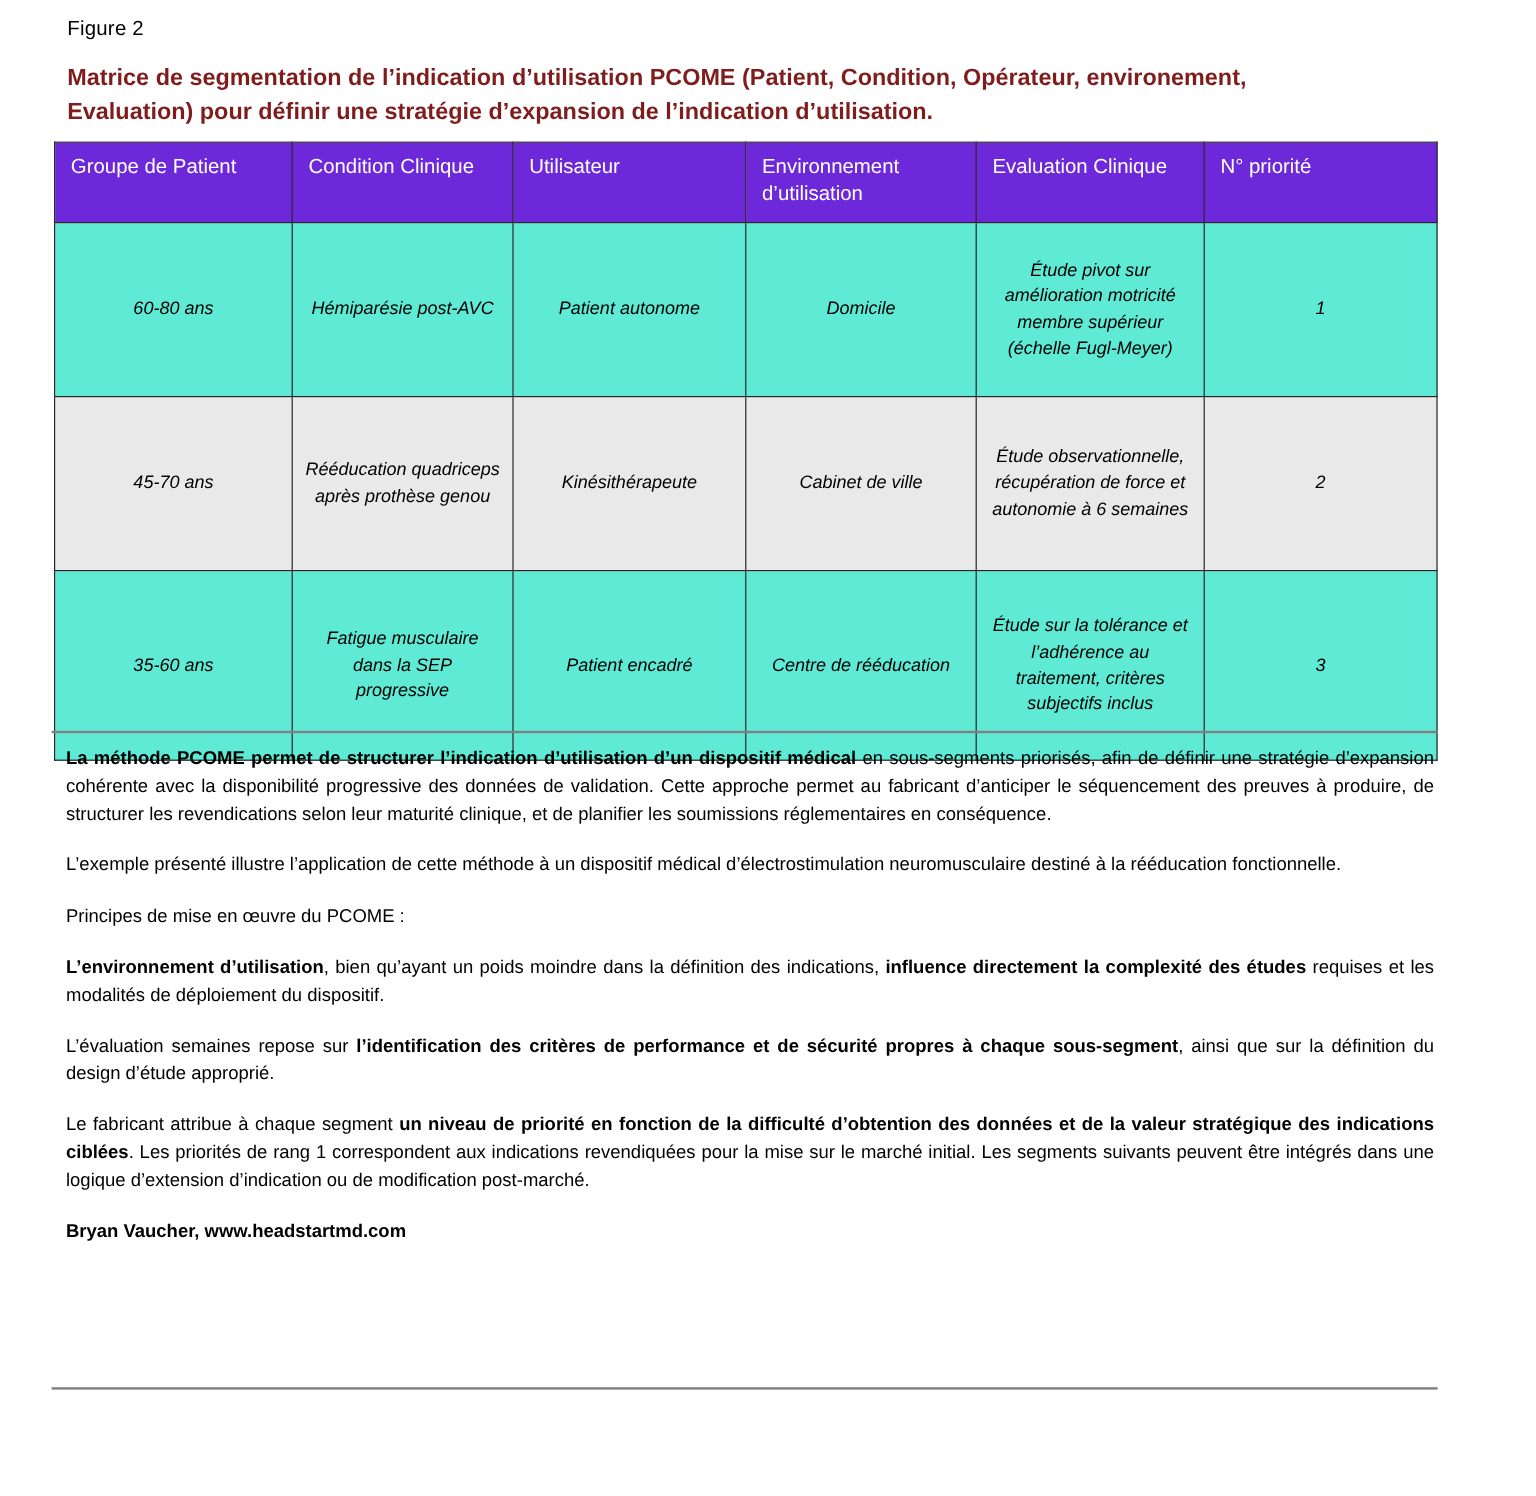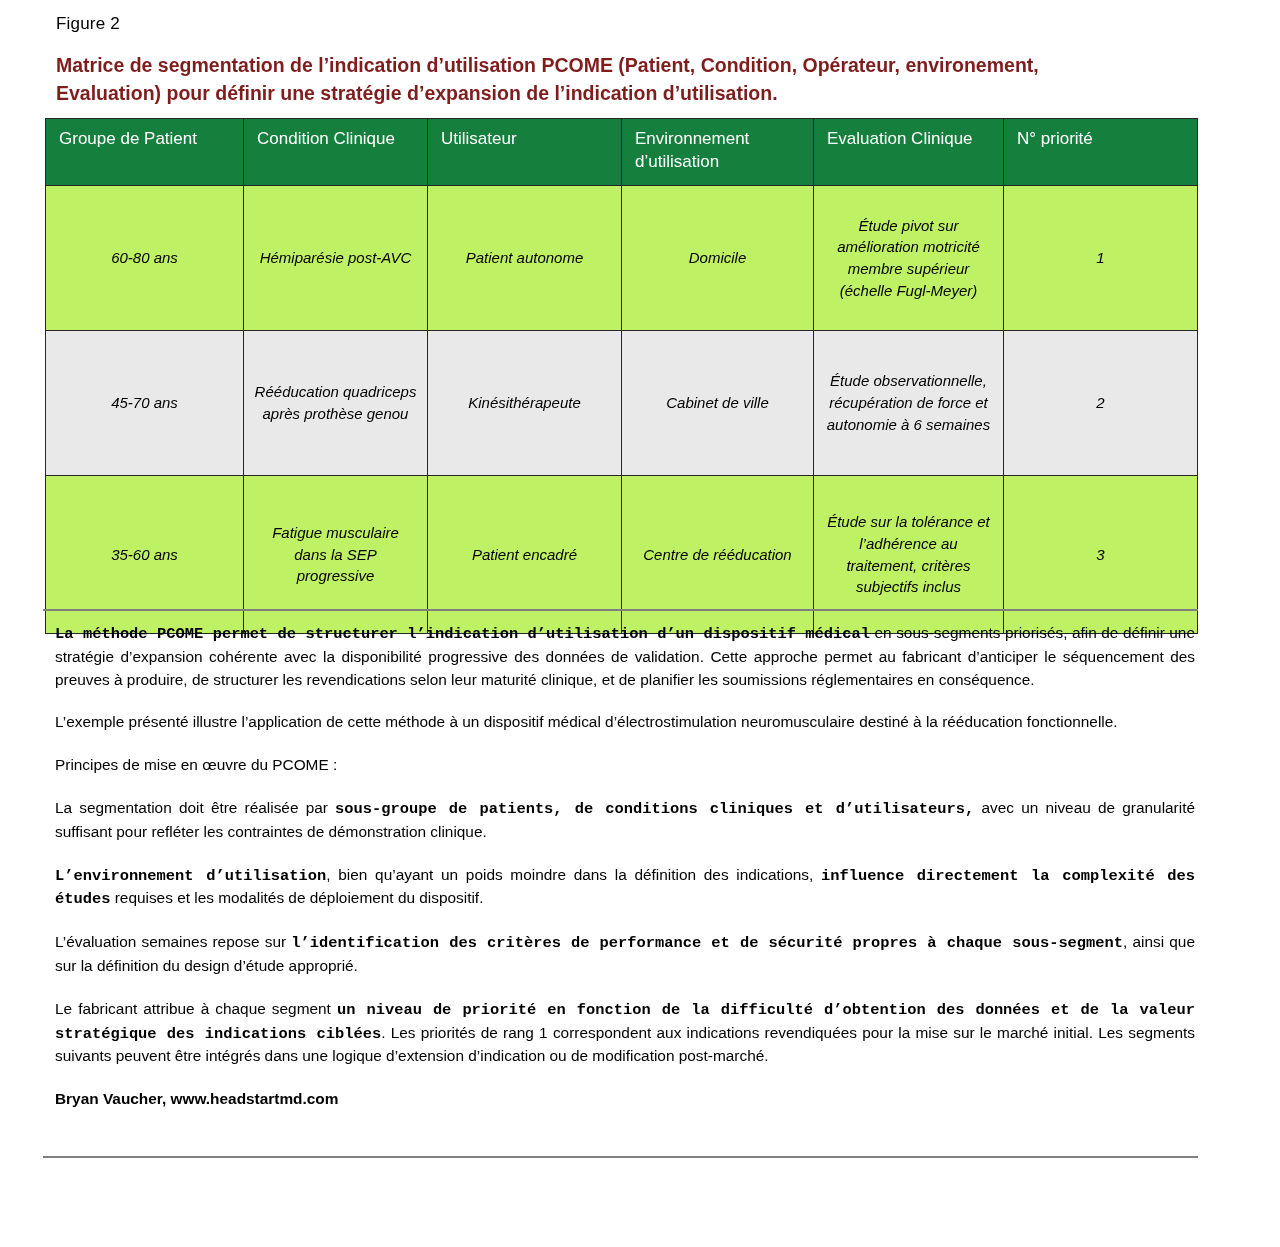--- a/index.html
+++ b/index.html
@@ -55,39 +55,39 @@
     border-collapse: collapse;
     table-layout: fixed;
   }
   .matrix-table td, .matrix-table th {
     border: 1.6px solid #262626;
     padding: 0;
     vertical-align: middle;
   }
 
   .matrix-table thead th {
-    background: #15803d;
+    background: #6d28d9;
     color: #ffffff;
     font-weight: normal;
     font-size: 17px;
     line-height: 1.33;
     text-align: left;
     padding: 9px 11px 11px 13px;
     height: 46px;
     vertical-align: top;
   }
 
   .matrix-table tbody td {
     font-size: 15px;
     font-style: italic;
     text-align: center;
     line-height: 1.45;
     padding: 8px 10px;
   }
-  .row-dark td { background: #bef264; }
+  .row-dark td { background: #5eead4; }
   .row-light td { background: #E9E9E9; }
 
   .r1 td { height: 128px; }
   .r2 td { height: 128px; }
   .r3 td { height: 141px; }
 
   
   .col-1 { width: 198px; }
   .col-2 { width: 184px; }
   .col-3 { width: 194px; }
@@ -121,21 +121,21 @@
     width: 1140px;
   }
   .body-block p {
     margin: 0 0 20px 0;
     font-size: 15.4px;
     line-height: 1.48;
     text-align: justify;
     color: #000000;
   }
   .body-block p:last-child { margin-bottom: 16px; }
-  .body-block b { font-weight: bold; font-family: Liberation Mono, monospace; }
+  .body-block b { font-weight: bold; }
   .byline {
     font-weight: bold;
     text-align: left !important;
   }
   .heading-line {
     font-weight: normal;
     text-align: center;
   }
 </style>
 </head>
@@ -197,21 +197,20 @@
   <div class="hr-top"></div>
 
   <div class="body-block">
 
     <p><b>La méthode PCOME permet de structurer l’indication d’utilisation d’un dispositif médical</b><span> en sous-segments priorisés, afin de définir une stratégie d’expansion cohérente avec la disponibilité progressive des données de validation. Cette approche permet au fabricant d’anticiper le séquencement des preuves à produire, de structurer les revendications selon leur maturité clinique, et de planifier les soumissions réglementaires en conséquence.</span></p>
 
     <p>L’exemple présenté illustre l’application de cette méthode à un dispositif médical d’électrostimulation neuromusculaire destiné à la rééducation fonctionnelle.</p>
 
     <p class="heading-line">Principes de mise en œuvre du PCOME :</p>
 
-    <p><span>La segmentation doit être réalisée par </span><b>sous-groupe de patients, de conditions cliniques et d’utilisateurs,</b><span> avec un niveau de granularité suffisant pour refléter les contraintes de démonstration clinique.</span></p>
 
     <p><b>L’environnement d’utilisation</b><span>, bien qu’ayant un poids moindre dans la définition des indications, </span><b>influence directement la complexité des études</b><span> requises et les modalités de déploiement du dispositif.</span></p>
 
     <p><span>L’évaluation semaines repose sur </span><b>l’identification des critères de performance et de sécurité propres à chaque sous-segment</b><span>, ainsi que sur la définition du design d’étude approprié.</span></p>
 
     <p><span>Le fabricant attribue à chaque segment </span><b>un niveau de priorité en fonction de la difficulté d’obtention des données et de la valeur stratégique des indications ciblées</b><span>. Les priorités de rang 1 correspondent aux indications revendiquées pour la mise sur le marché initial. Les segments suivants peuvent être intégrés dans une logique d’extension d’indication ou de modification post-marché.</span></p>
 
     <p class="byline">Bryan Vaucher, www.headstartmd.com</p>
 
   </div>

